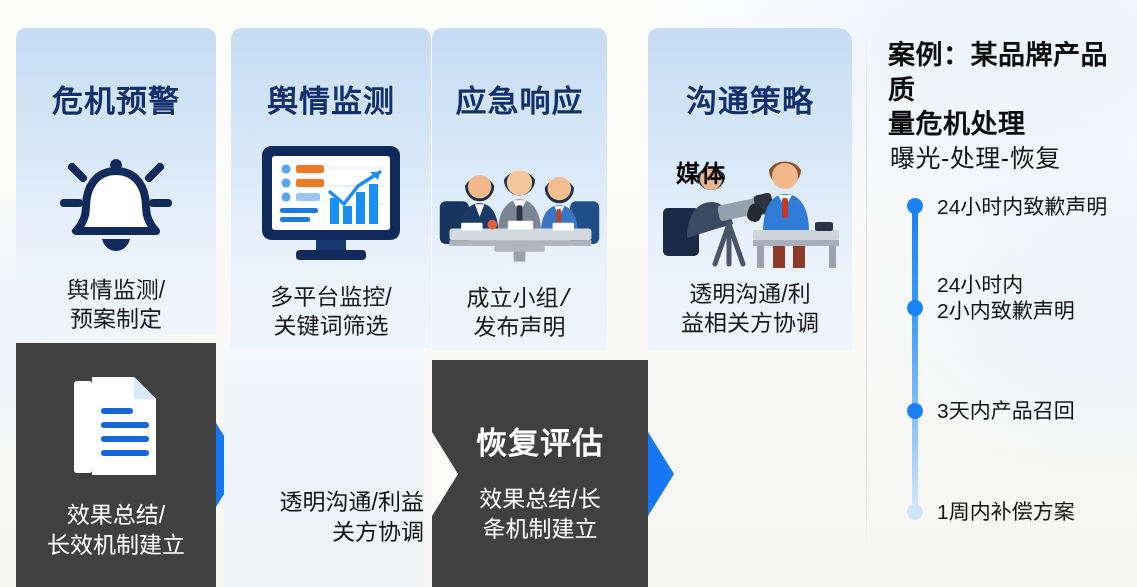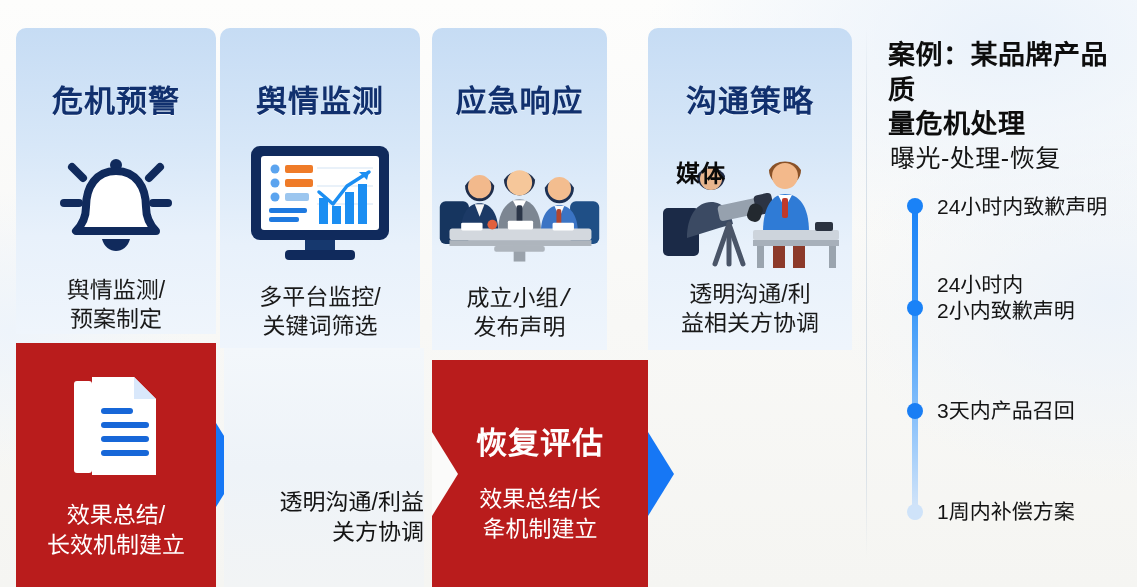--- a/index.html
+++ b/index.html
@@ -45,21 +45,21 @@
     line-height:1.28;
     color:#1a1a1a;
     font-weight:500;
     white-space:pre-line;
   }
   .card-art { position:absolute; left:0; right:0; display:flex; justify-content:center; align-items:center; }
 
   
   .blue-panel {
     position:absolute;
-    background:#b91c1c;
+    background:#404040;
   }
   .blue-panel .arrow-r {
     position:absolute; top:50%; left:100%;
     width:0; height:0;
     transform:translateY(-50%);
     border-top:42px solid transparent;
     border-bottom:42px solid transparent;
     border-left:26px solid #1677f5;
   }
   .blue-panel .notch-l {
@@ -162,21 +162,21 @@
           <line x1="36" y1="54" x2="78" y2="54"></line>
           <line x1="36" y1="68" x2="78" y2="68"></line>
           <line x1="36" y1="82" x2="78" y2="82"></line>
         </g>
       </svg>
     </div>
     <div class="bp-caption" style="top:158px;">效果总结/
 长效机制建立</div>
   </div>
 
-  <div class="card" style="left:220px; top:28px; width:200px; height:320px;">
+  <div class="card" style="left:231px; top:28px; width:200px; height:320px;">
     <div class="card-title" style="top:48px;">舆情监测</div>
     <div class="card-art" style="top:112px; height:130px;">
       <svg width="150" height="126" viewBox="0 0 150 126" aria-hidden="true">
         <rect x="6" y="4" width="138" height="94" rx="9" fill="#102a5c"></rect>
         <rect x="16" y="14" width="118" height="74" rx="3" fill="#ffffff"></rect>
         <g fill="#5ba4ef">
           <circle cx="30" cy="27" r="4.5"></circle>
             <circle cx="30" cy="41" r="4.5"></circle>
             <circle cx="30" cy="55" r="4.5"></circle>
         </g>

